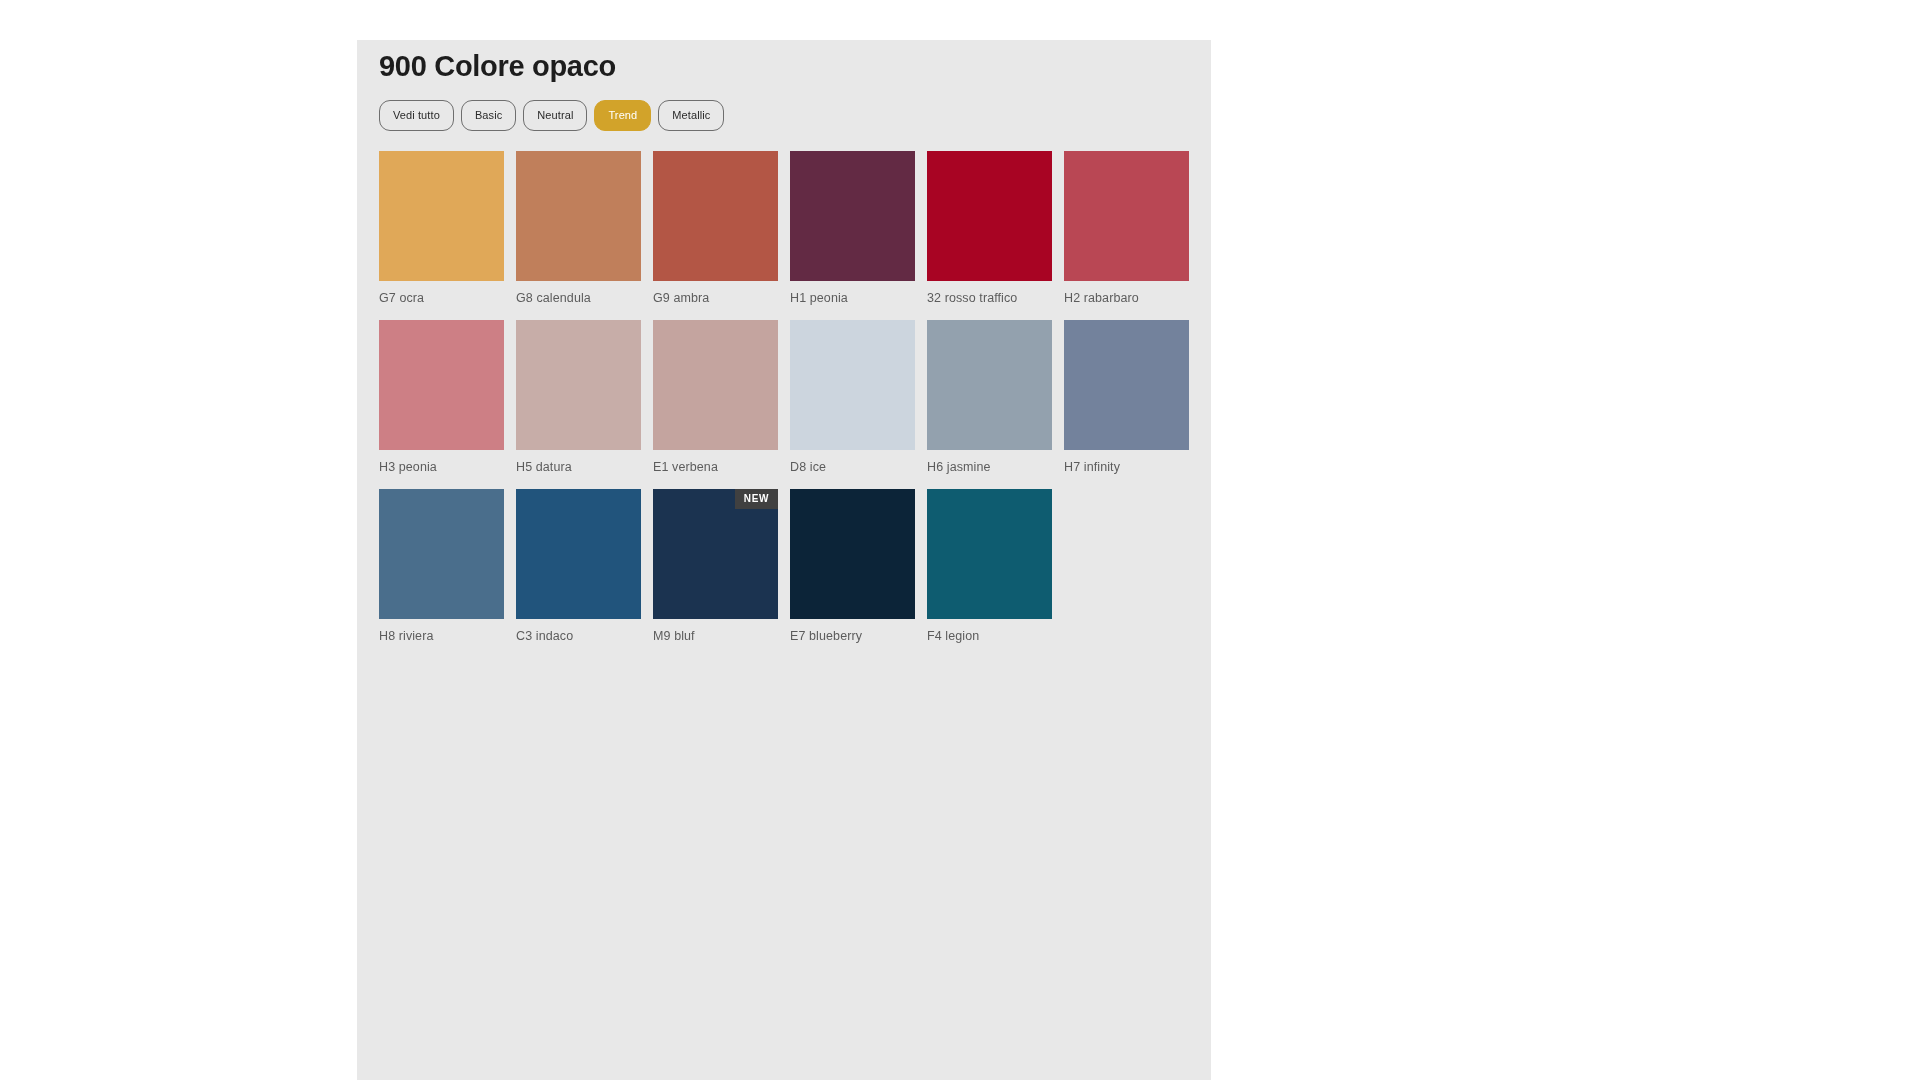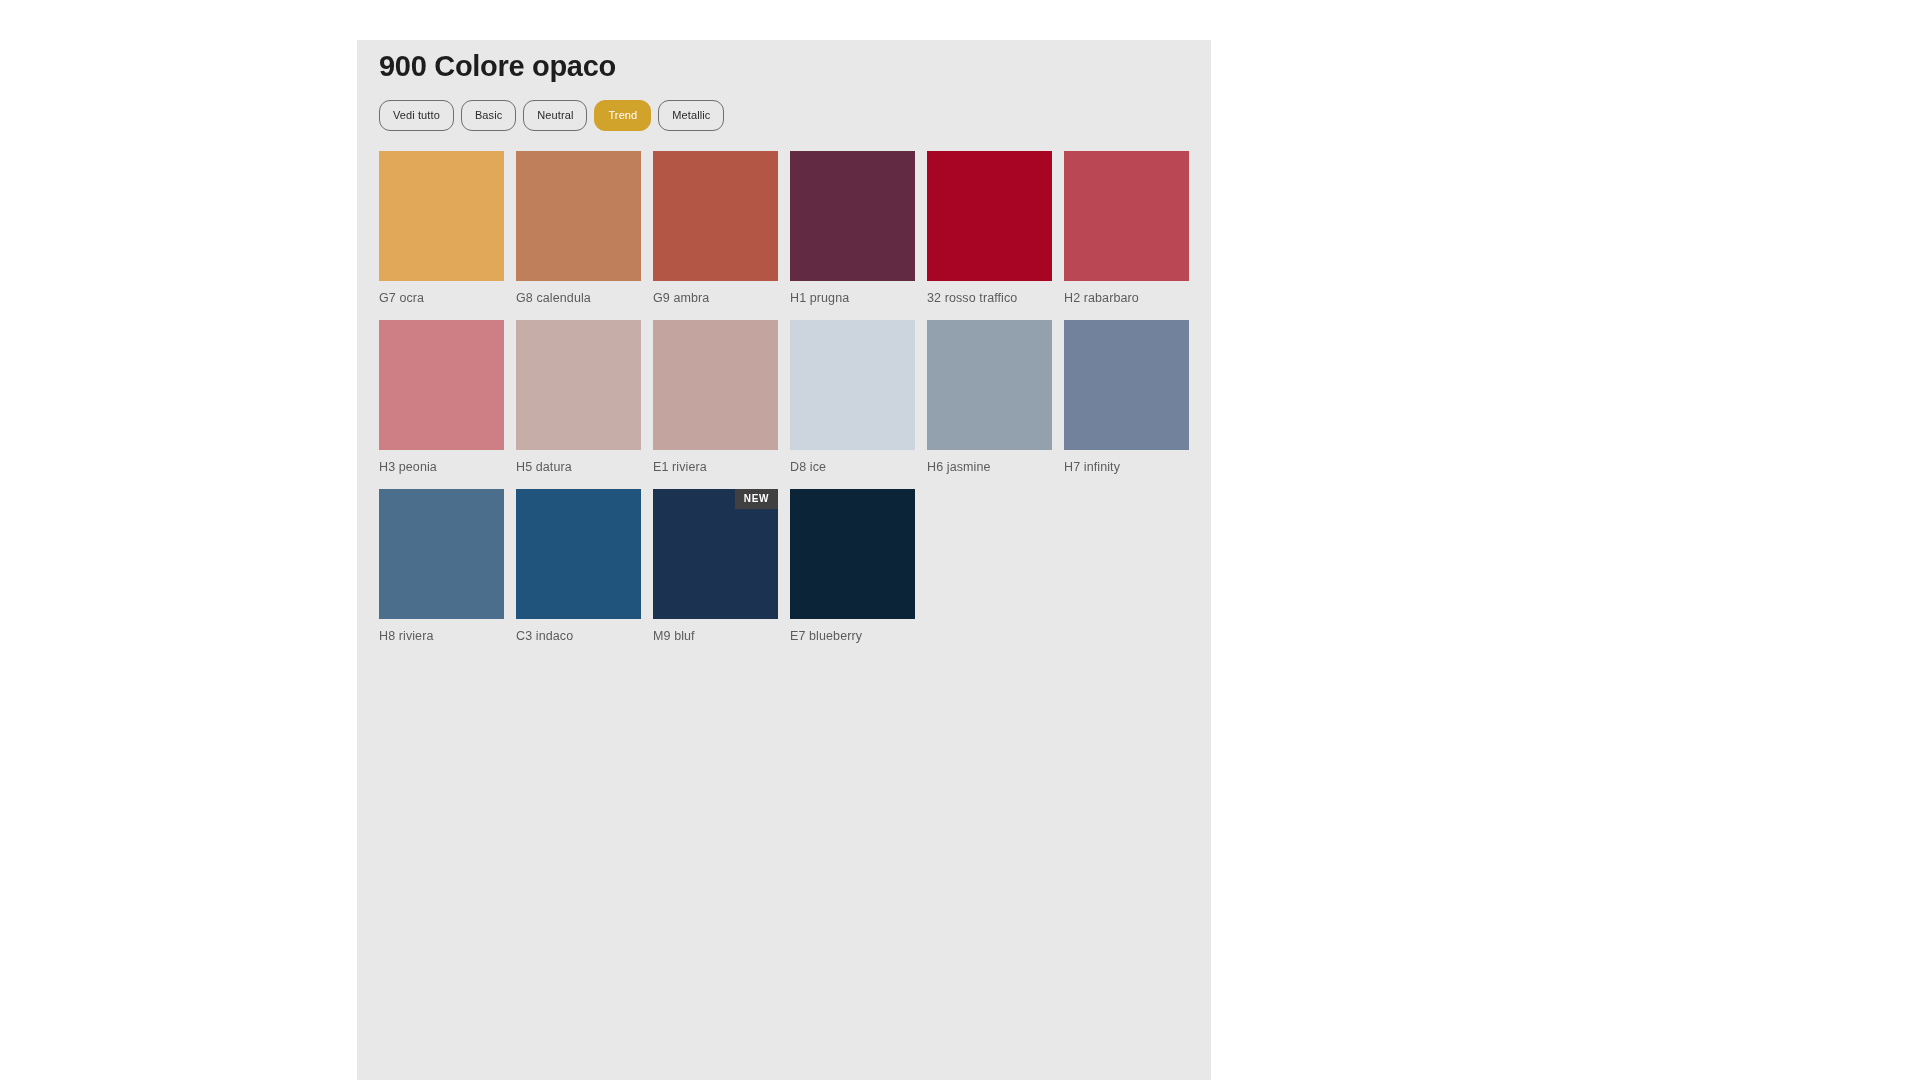--- a/index.html
+++ b/index.html
@@ -142,41 +142,41 @@
         <div class="swatch-cell">
           <div class="swatch-chip" style="background-color: rgb(192, 127, 91);"></div>
           <span class="swatch-label">G8 calendula</span>
         </div>
         <div class="swatch-cell">
           <div class="swatch-chip" style="background-color: rgb(179, 86, 69);"></div>
           <span class="swatch-label">G9 ambra</span>
         </div>
         <div class="swatch-cell">
           <div class="swatch-chip" style="background-color: rgb(99, 42, 68);"></div>
-          <span class="swatch-label">H1 prugna</span>
+          <span class="swatch-label">H1 peonia</span>
         </div>
         <div class="swatch-cell">
           <div class="swatch-chip" style="background-color: rgb(168, 4, 35);"></div>
           <span class="swatch-label">32 rosso traffico</span>
         </div>
         <div class="swatch-cell">
           <div class="swatch-chip" style="background-color: rgb(185, 71, 84);"></div>
           <span class="swatch-label">H2 rabarbaro</span>
         </div>
         <div class="swatch-cell">
           <div class="swatch-chip" style="background-color: rgb(205, 127, 133);"></div>
           <span class="swatch-label">H3 peonia</span>
         </div>
         <div class="swatch-cell">
           <div class="swatch-chip" style="background-color: rgb(199, 173, 168);"></div>
           <span class="swatch-label">H5 datura</span>
         </div>
         <div class="swatch-cell">
           <div class="swatch-chip" style="background-color: rgb(196, 164, 159);"></div>
-          <span class="swatch-label">E1 riviera</span>
+          <span class="swatch-label">E1 verbena</span>
         </div>
         <div class="swatch-cell">
           <div class="swatch-chip" style="background-color: rgb(204, 213, 222);"></div>
           <span class="swatch-label">D8 ice</span>
         </div>
         <div class="swatch-cell">
           <div class="swatch-chip" style="background-color: rgb(147, 161, 174);"></div>
           <span class="swatch-label">H6 jasmine</span>
         </div>
         <div class="swatch-cell">
@@ -194,17 +194,21 @@
         <div class="swatch-cell">
           <div class="swatch-chip" style="background-color: rgb(27, 51, 80);">
             <span class="swatch-badge">NEW</span>
           </div>
           <span class="swatch-label">M9 bluf</span>
         </div>
         <div class="swatch-cell">
           <div class="swatch-chip" style="background-color: rgb(12, 36, 56);"></div>
           <span class="swatch-label">E7 blueberry</span>
         </div>
+        <div class="swatch-cell">
+          <div class="swatch-chip" style="background-color: rgb(14, 92, 112);"></div>
+          <span class="swatch-label">F4 legion</span>
+        </div>
       </div>
 
   </div>
 
 </div>
 
 </body></html>

